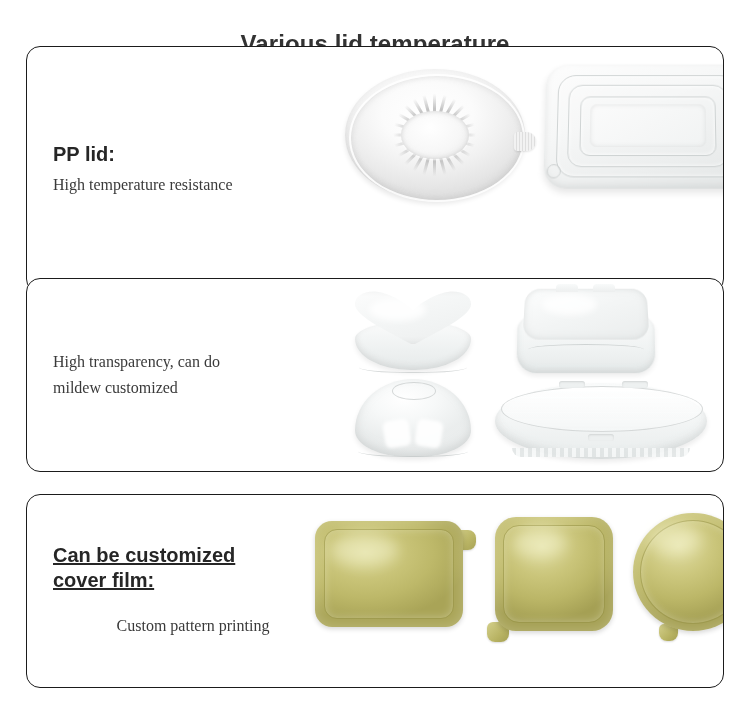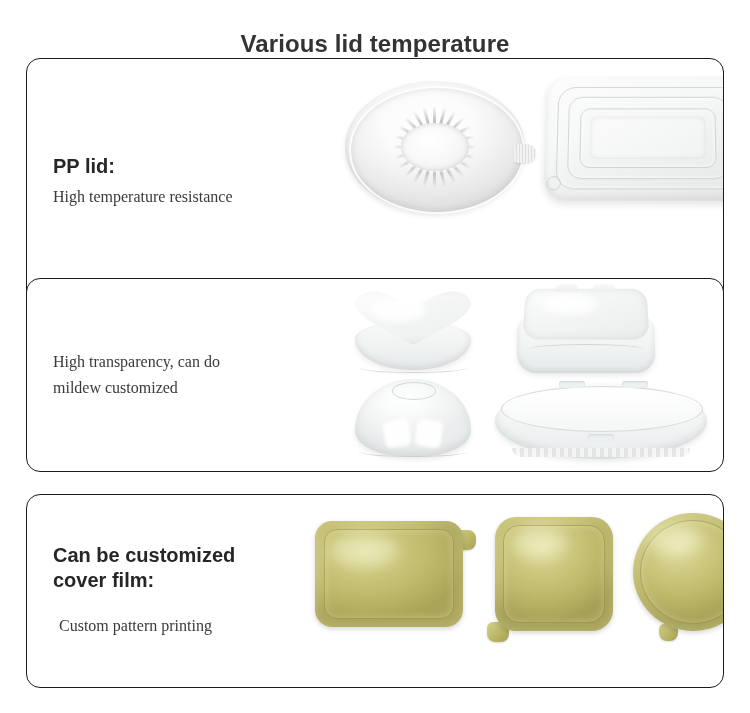--- a/index.html
+++ b/index.html
@@ -31,21 +31,21 @@
   .card {
     position: absolute;
     left: 26px;
     width: 698px;
     border: 1.5px solid #1b1b1b;
     border-radius: 14px;
     box-sizing: border-box;
     background: #ffffff;
     overflow: hidden;
   }
-  #card-pp   { top: 58px;  height: 247px; }
+  #card-pp   { top: 46px;  height: 247px; }
   #card-pe   { top: 278px; height: 194px; }
   #card-film { top: 494px; height: 194px; }
 
   .card-inner {
     display: flex;
     align-items: center;
     height: 100%;
     width: 100%;
   }
   .text-col {
@@ -62,22 +62,22 @@
     white-space: pre-line;
   }
   .card-desc {
     font-size: 16px;
     font-weight: normal;
     color: #3a3a3a;
     line-height: 26px;
     white-space: pre-line;
     font-family: Liberation Serif, serif;
   }
-  #card-film .card-desc { padding-left: 6px; margin-top: 20px; }
-  #card-film .card-heading { margin-bottom: 18px; }
+  #card-film .card-desc { padding-left: 6px; margin-top: 20px; text-align: center; }
+  #card-film .card-heading { margin-bottom: 18px; text-decoration: underline; }
 
   .img-col {
     flex: 1 1 auto;
     position: relative;
     height: 100%;
   }
 
   
   
   .pp-round {

